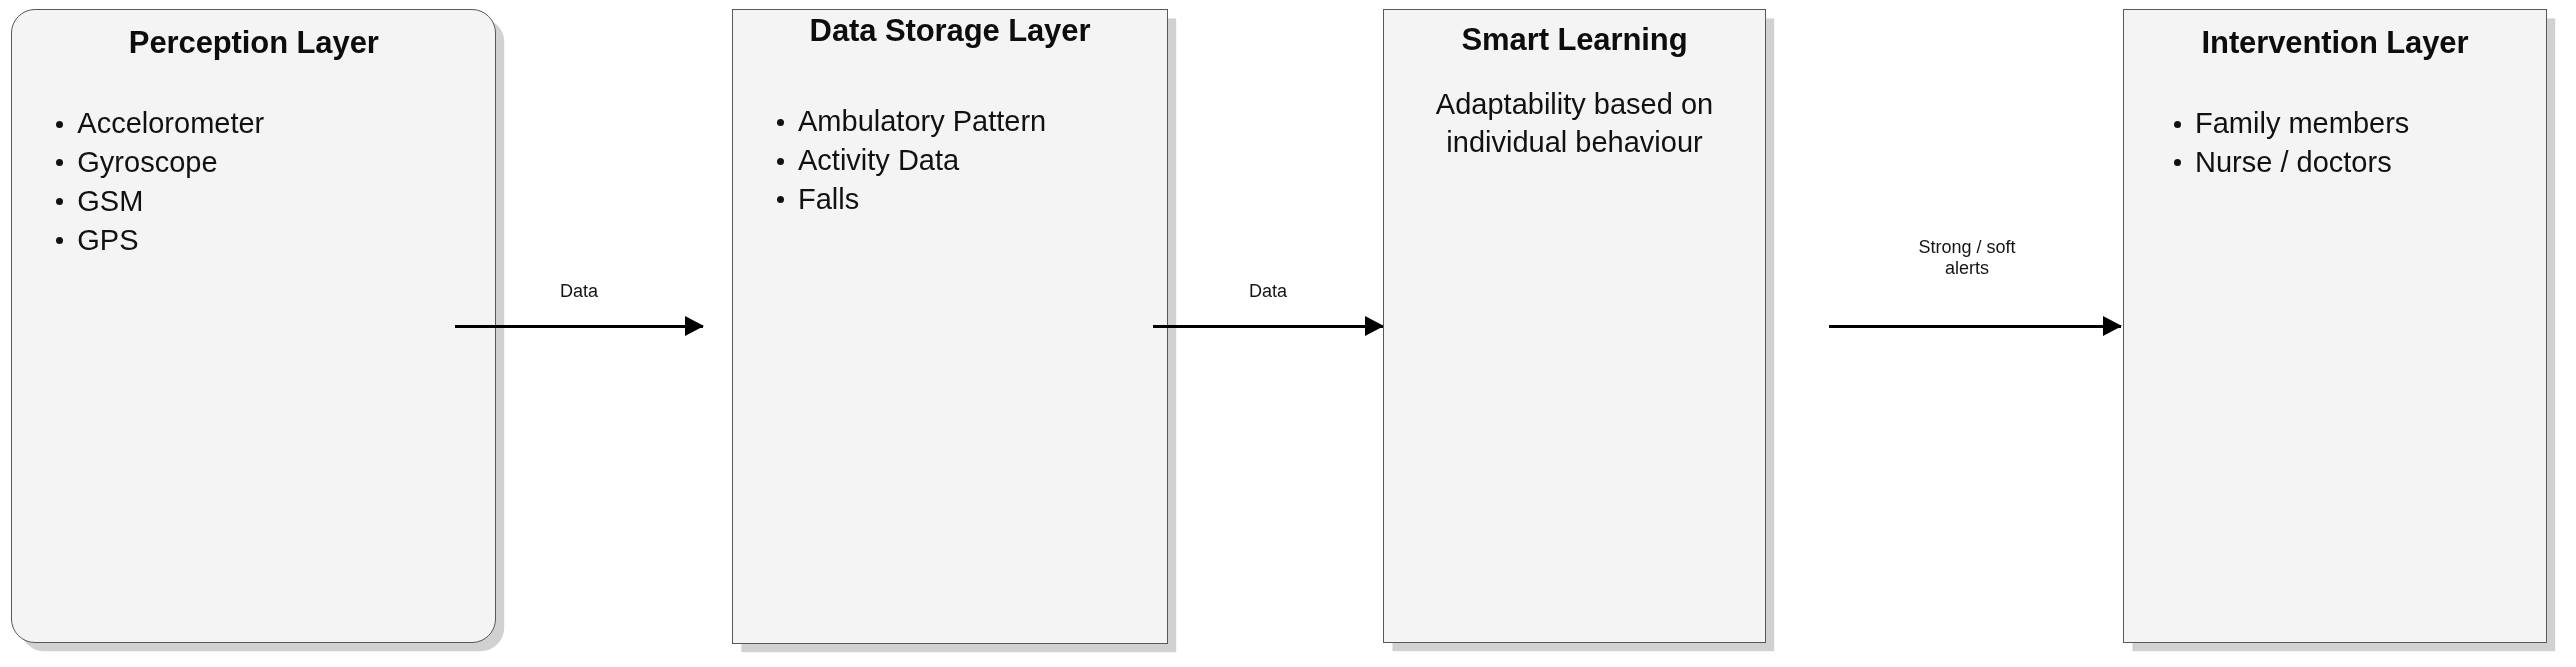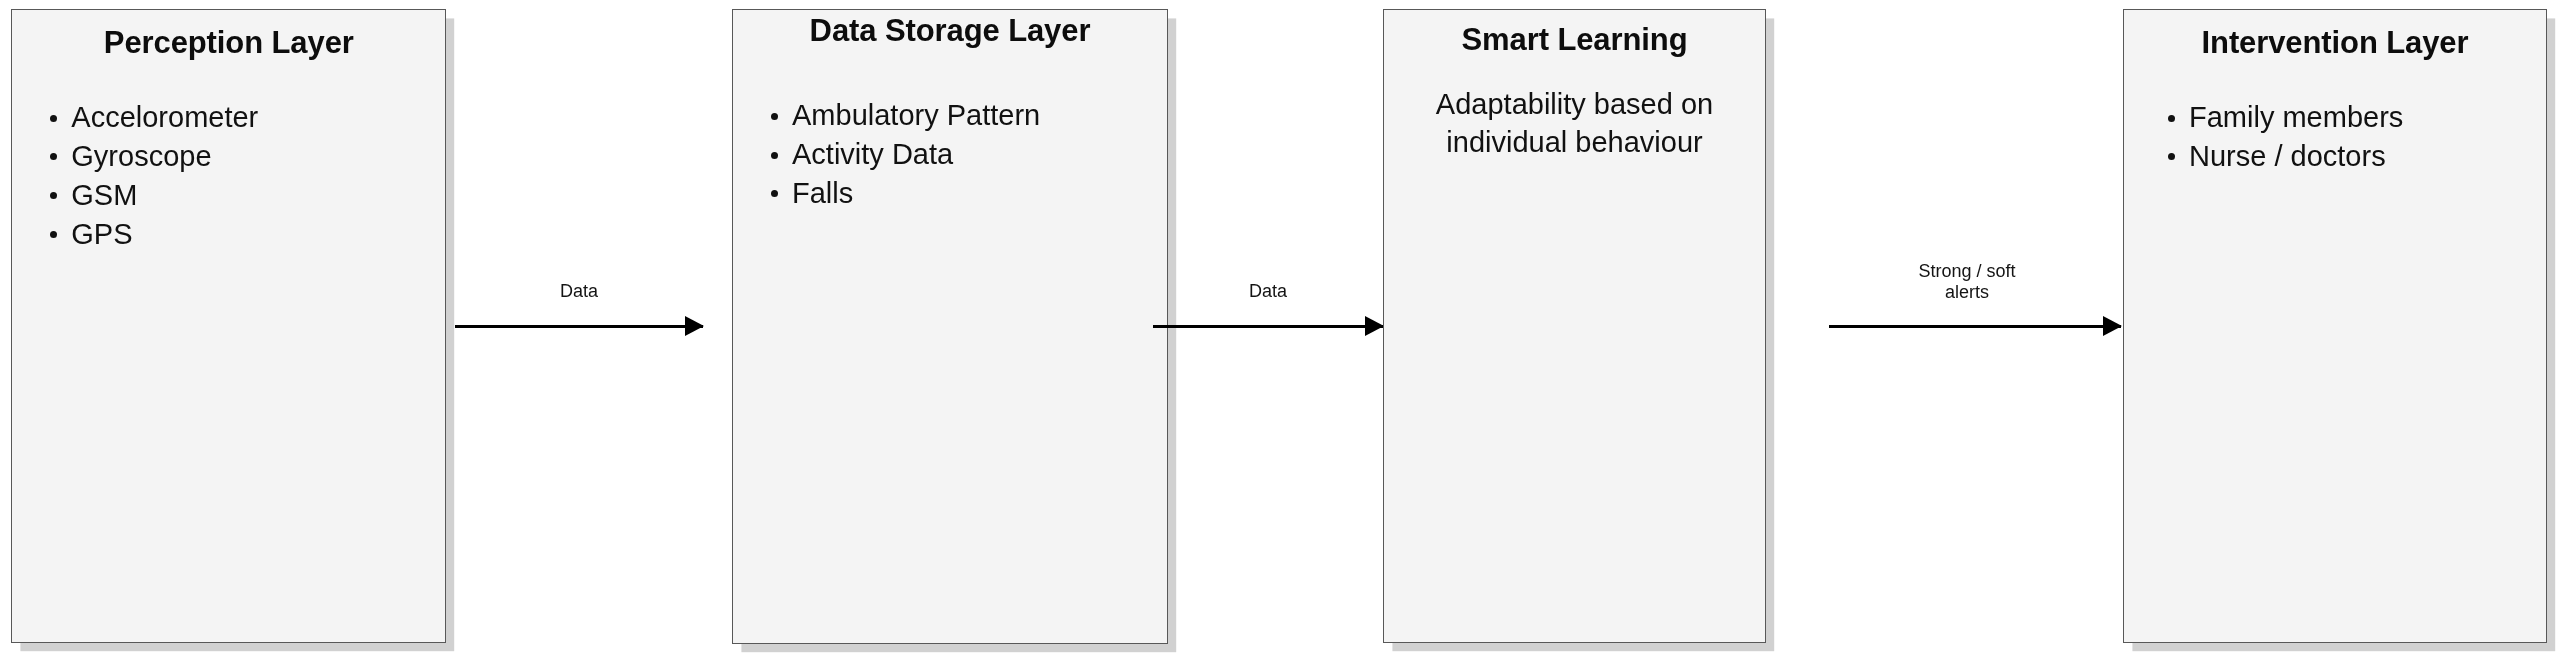--- a/index.html
+++ b/index.html
@@ -37,21 +37,21 @@
     padding: 16.3px 6.3px 0 6.3px;
   }
   .node-body {
     margin: 0;
     padding: 0;
   }
 
   
   ul.bullets {
     list-style: none;
-    margin: 0;
+    margin: 6px;
     padding: 0;
   }
   ul.bullets li {
     position: relative;
     font-size: 29px;
     line-height: 1.34;
     color: #111111;
     white-space: nowrap;
     padding-left: 30px;
   }
@@ -107,21 +107,21 @@
     line-height: 1.18;
     color: #141414;
     white-space: pre-line;
   }
 </style>
 </head>
 <body>
 
 <div id="canvas">
 
-  <div class="node" style="left:11.3px; top:9.4px; width:435px; height:634px;">
+  <div class="node" style="left:11.3px; top:9.4px; width:485px; height:634px;border-radius:24px;">
     <div class="node-title">Perception Layer</div>
     <div class="node-body" style="padding:39px 0 0 29px;">
       <ul class="bullets">
         <li>Accelorometer</li>
         <li>Gyroscope</li>
         <li>GSM</li>
         <li>GPS</li>
       </ul>
     </div>
   </div>
@@ -153,21 +153,21 @@
     <div class="node-title" style="padding-top:14px;">Smart Learning</div>
     <div class="node-body" style="padding:29px 0 0 0;">
       <p class="node-para">Adaptability based on individual behaviour</p>
     </div>
   </div>
 
   <div class="connector" style="left:1829px; top:325px; width:292px;">
     <div class="line"></div>
     <div class="head"></div>
   </div>
-  <div class="edge-label" style="left:1829px; top:237px; width:276px;margin-top:24px;">Strong / soft
+  <div class="edge-label" style="left:1829px; top:237px; width:276px;">Strong / soft
 alerts</div>
 
   <div class="node" style="left:2123px; top:9.4px; width:424px; height:634px;">
     <div class="node-title">Intervention Layer</div>
     <div class="node-body" style="padding:39px 0 0 35px;">
       <ul class="bullets">
         <li>Family members</li>
         <li>Nurse / doctors</li>
       </ul>
     </div>

